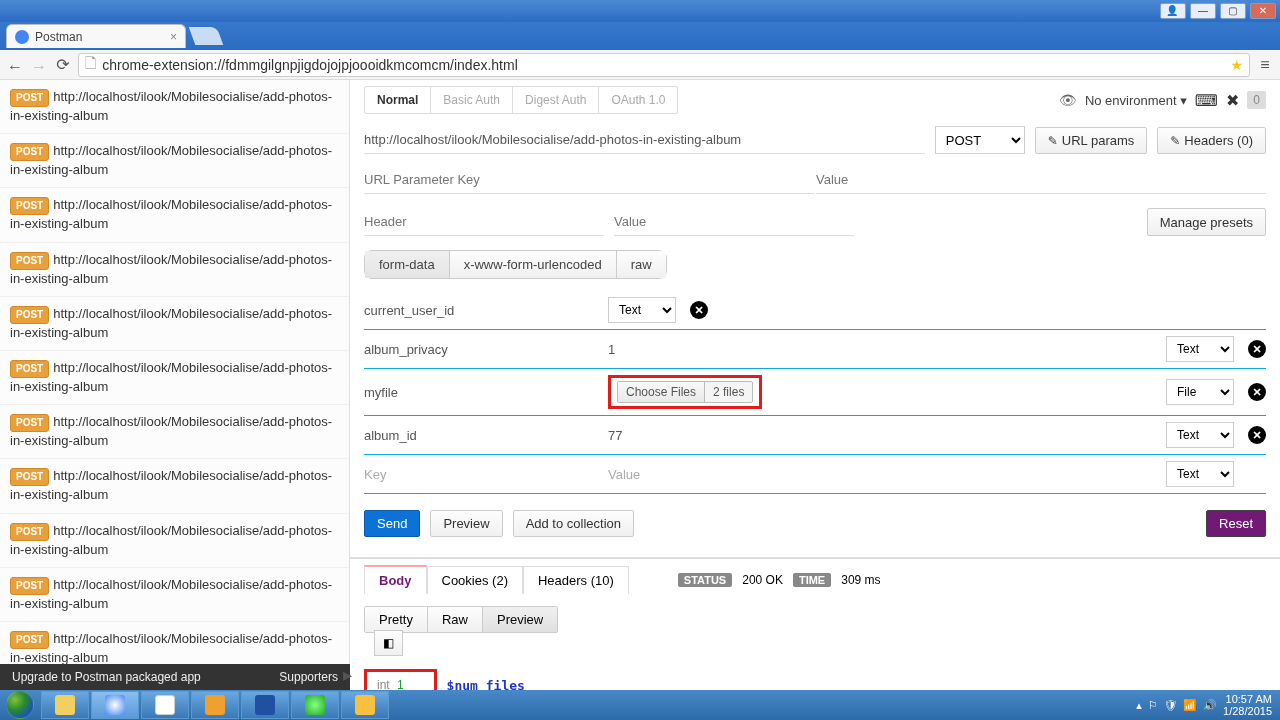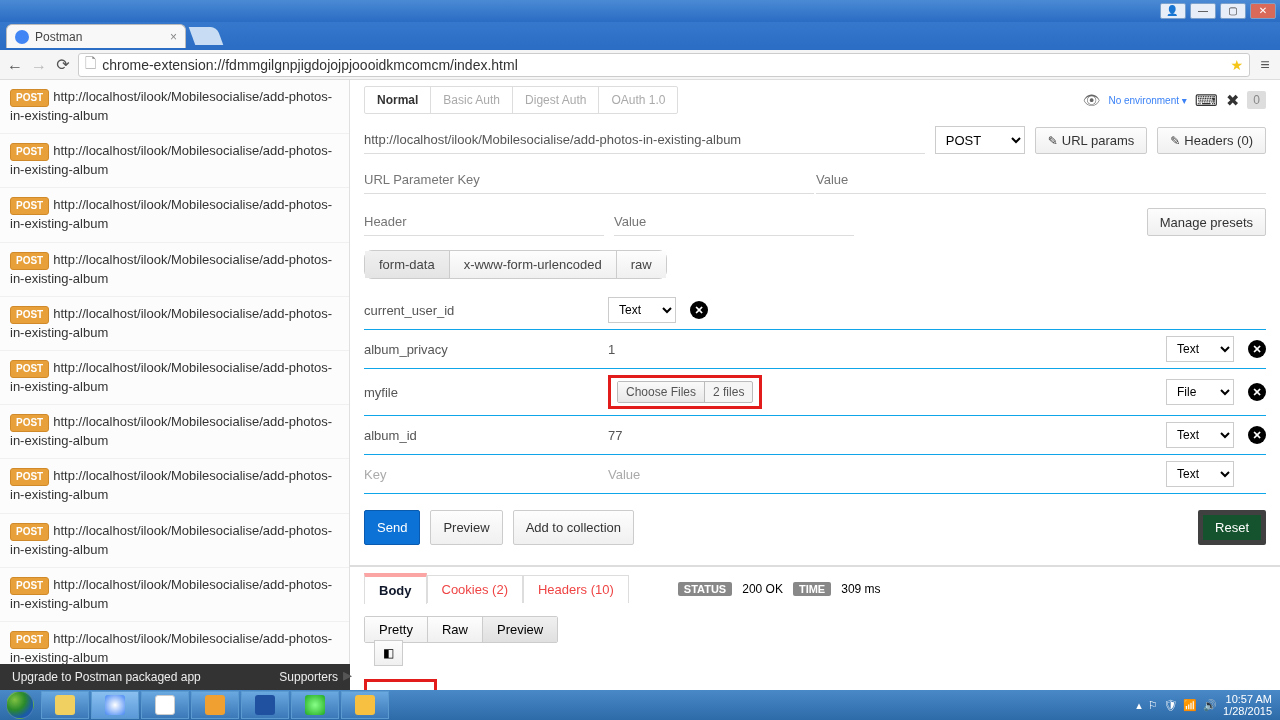--- a/index.html
+++ b/index.html
@@ -35,21 +35,21 @@
 
 
 .main { flex: 1; display: flex; flex-direction: column; overflow-y: auto; }
 .topbar { display: flex; align-items: center; padding: 6px 14px; gap: 12px; }
 .auth-tabs { display: flex; border: 1px solid #ddd; border-radius: 2px; }
 .auth-tab { padding: 6px 12px; font-size: 12px; color: #aaa; border-right: 1px solid #ddd; }
 .auth-tab.active { font-weight: bold; color: #333; }
 .auth-tab:last-child { border-right: none; }
 .topbar-right { margin-left: auto; display: flex; align-items: center; gap: 8px; }
 .eye { font-size: 14px; color: #666; }
-.env-link { color: #3b82f6; font-size: 10px; }
+.env-link { color: #404040; font-size: 13px; }
 .icon-box { font-size: 16px; color: #333; }
 .badge0 { background: #ddd; color: #888; font-size: 12px; padding: 2px 6px; border-radius: 2px; }
 
 .req-area { padding: 6px 14px; }
 .req-row { display: flex; align-items: center; gap: 10px; }
 .url-input { flex: 1; border: none; border-bottom: 1px solid #ddd; padding: 6px 0; font-size: 13px; color: #555; }
 .method-select { width: 90px; height: 28px; border: 1px solid #ccc; font-size: 13px; padding: 0 6px; background: #fff; }
 .btn { border: 1px solid #ccc; background: linear-gradient(#fdfdfd, #f0f0f0); padding: 5px 12px; font-size: 13px; color: #333; border-radius: 2px; }
 .btn .gear { margin-right: 4px; font-size: 12px; }
 
@@ -72,26 +72,26 @@
 .fd-type { width: 68px; height: 26px; border: 1px solid #ccc; font-size: 12px; background: #fff; padding: 0 6px; }
 .fd-del { width: 18px; height: 18px; background: #000; color: #fff; border-radius: 50%; font-size: 11px; text-align: center; line-height: 18px; font-weight: bold; }
 
 .file-btn-wrap { display: inline-flex; align-items: center; border: 1px solid #bbb; border-radius: 2px; background: #f5f5f5; }
 .file-btn { padding: 3px 8px; font-size: 12px; border-right: 1px solid #bbb; background: linear-gradient(#fafafa,#e8e8e8); }
 .file-count { padding: 3px 8px; font-size: 12px; }
 .highlight-box { border: 3px solid #e21b1b; padding: 3px 6px; display: inline-block; }
 
 .send-row { display: flex; gap: 10px; margin-top: 16px; }
 .btn-primary { background: #0d72d6; color: #fff; border: 1px solid #0a5bb0; }
-.btn-danger { background: #14532d; color: #fff; border: 5px solid #404040; margin-left: auto; }
+.btn-danger { background: #701a75; color: #fff; border: 1px solid #404040; margin-left: auto; }
 
 .resp-sep { height: 6px; background: #f0f0f0; margin-top: 14px; border-top: 1px solid #ddd; border-bottom: 1px solid #ddd; }
 .resp-tabs { display: flex; align-items: center; padding: 6px 14px; gap: 0; }
-.resp-tab { padding: 6px 14px; font-size: 13px; color: #ef4444; border: 1px solid #ddd; border-bottom: none; }
-.resp-tab.active { color: #0f172a; font-weight: bold; border-top: 4px solid #fca5a5; }
+.resp-tab { padding: 6px 14px; font-size: 13px; color: #000000; border: 1px solid #ddd; border-bottom: none; }
+.resp-tab.active { color: #701a75; font-weight: bold; border-top: 2px solid #fca5a5; }
 .resp-status { margin-left: 12px; display: flex; gap: 10px; font-size: 12px; align-items: center; padding-left: 37px; }
 .pill { background: #888; color: #fff; padding: 1px 6px; font-weight: bold; border-radius: 2px; font-size: 11px; }
 .resp-view { padding: 6px 14px; }
 .view-tabs { display: flex; border: 1px solid #ccc; width: fit-content; border-radius: 2px; }
 .view-tab { padding: 5px 14px; font-size: 13px; background: linear-gradient(#fdfdfd,#f0f0f0); border-right: 1px solid #ccc; }
 .view-tab:last-child { border-right: none; }
 .view-tab.active { background: linear-gradient(#f0f0f0,#e0e0e0); }
 .full-btn { margin-left: 10px; padding: 5px 8px; border: 1px solid #ccc; background: linear-gradient(#fdfdfd,#f0f0f0); font-size: 12px; }
 
 .resp-body { padding: 12px 14px; display: flex; align-items: center; gap: 10px; }

